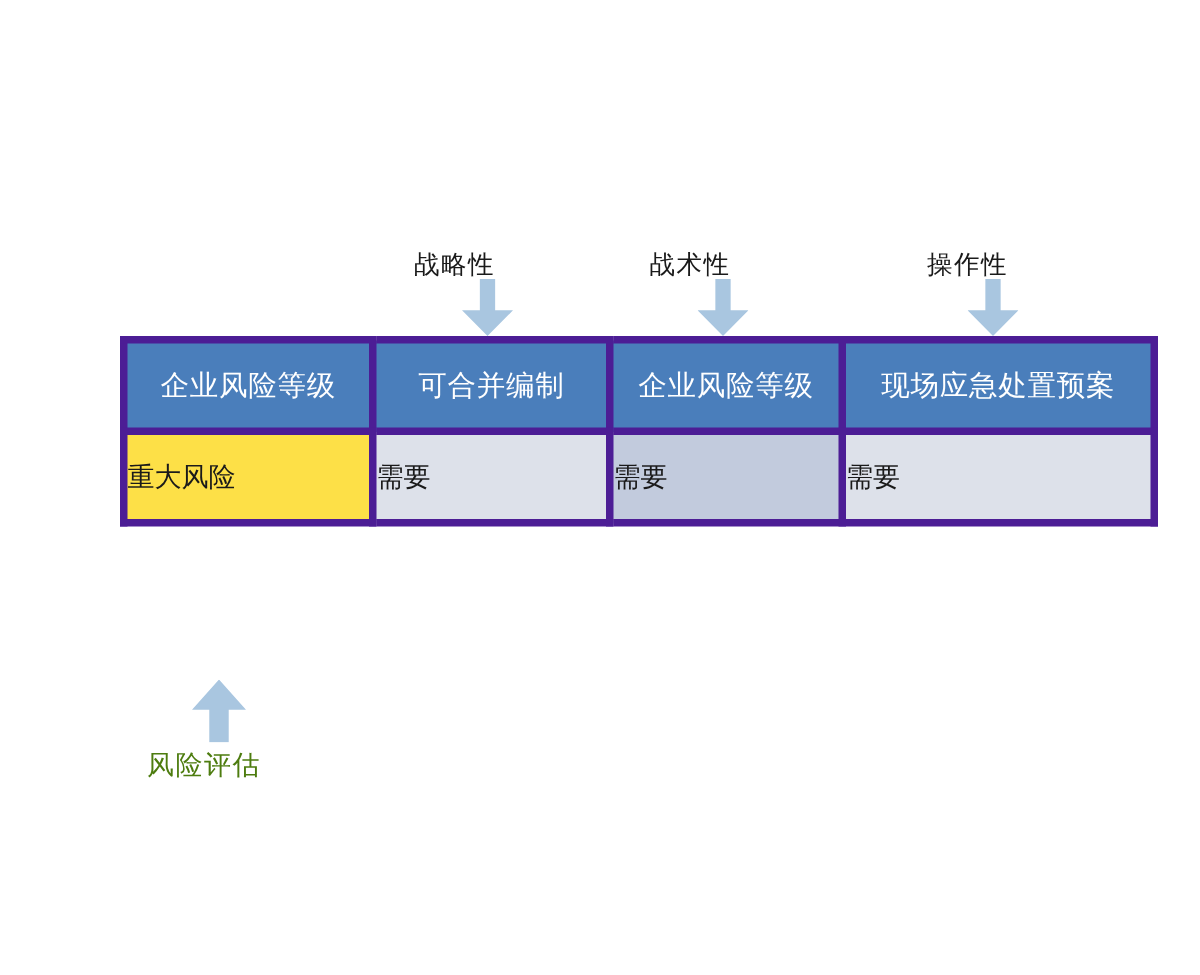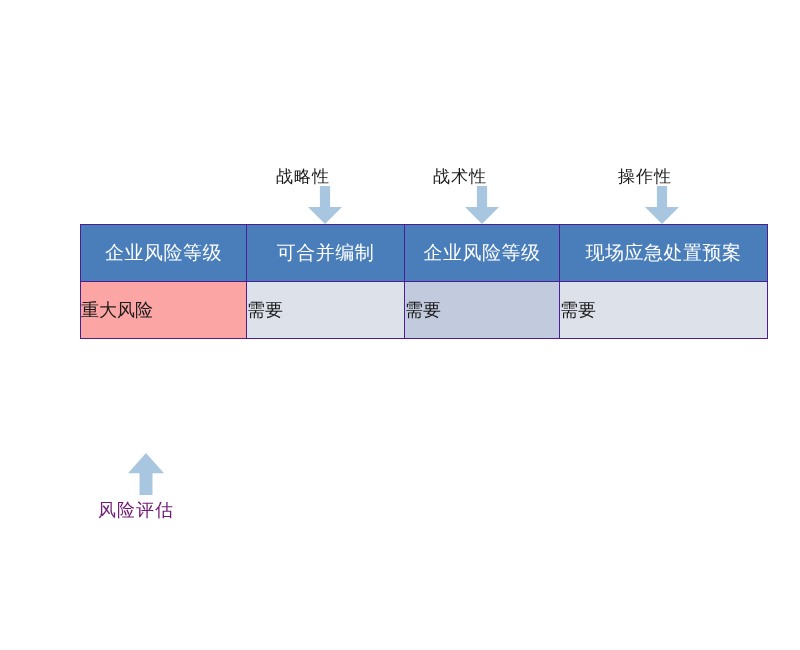--- a/index.html
+++ b/index.html
@@ -54,55 +54,55 @@
   .risk-table {
     position: absolute;
     left: 56px;
     top: 224px;
     width: 687px;
     border-collapse: collapse;
     table-layout: fixed;
   }
   .risk-table th,
   .risk-table td {
-    border: 1px solid #4c1d95;
+    border: 5px solid #4c1d95;
     vertical-align: middle;
     padding: 0;
   }
   .risk-table thead th {
     height: 56px;
     background: #4a7ebb;
     color: #ffffff;
     font-size: 19px;
     font-weight: normal;
     letter-spacing: 0.5px;
     font-family: "DejaVu Sans", "Liberation Sans", sans-serif;
   }
   .risk-table tbody td {
     height: 56px;
     font-size: 18px;
     color: #1a1a1a;
     font-weight: normal;
     font-family: "DejaVu Sans", "Liberation Sans", sans-serif;
   }
   .cell-level {
-    background: #fca5a5;
+    background: #fde047;
   }
   .cell-plain {
     background: #dde1ea;
   }
   .cell-accent {
     background: #c2cbdd;
   }
 
   
   .red-label {
     position: absolute;
     font-size: 18px;
-    color: #701a75;
+    color: #4d7c0f;
     letter-spacing: 1px;
     white-space: nowrap;
     font-family: "DejaVu Sans", "Liberation Sans", sans-serif;
   }
 </style>
 </head>
 <body>
 
 <div class="canvas">
 

